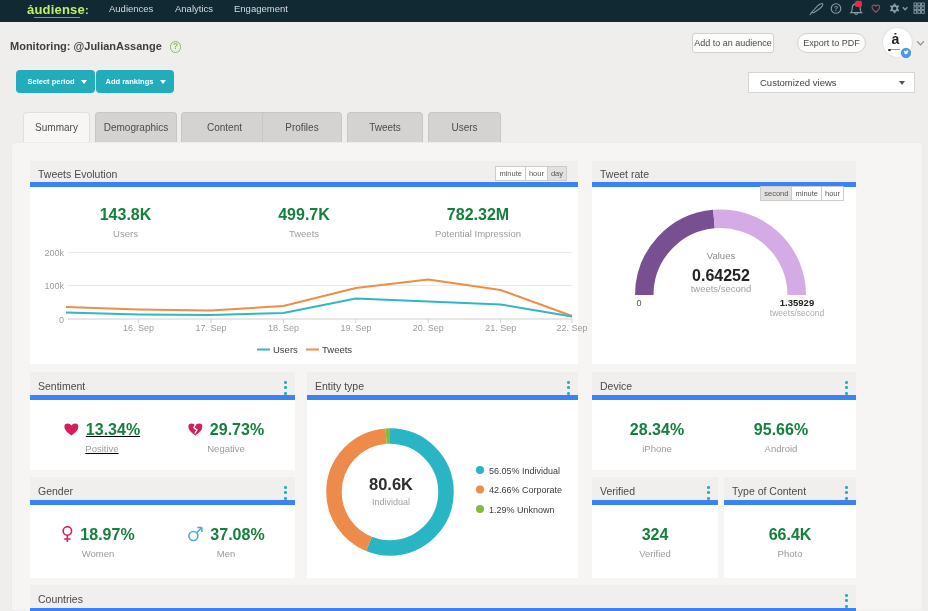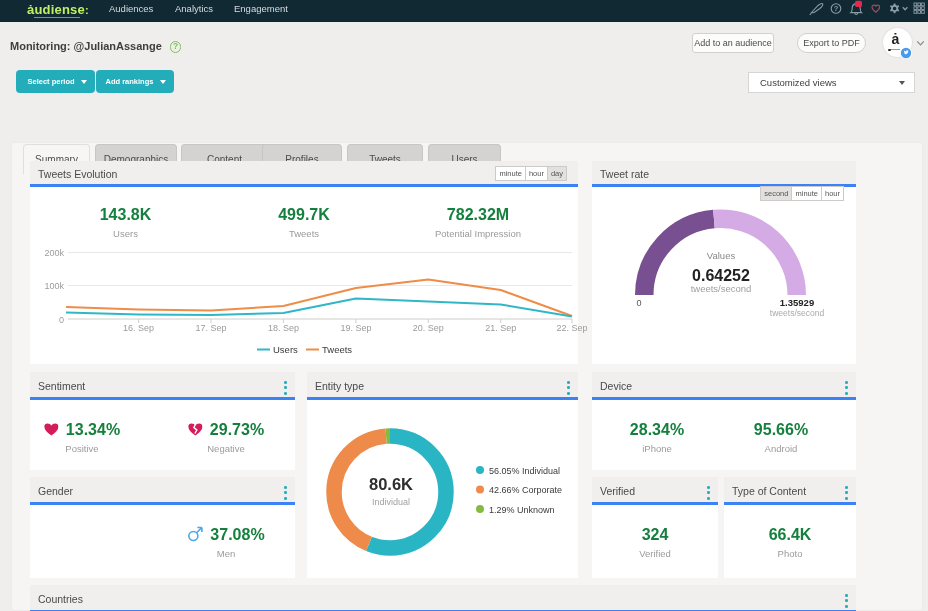--- a/index.html
+++ b/index.html
@@ -12,25 +12,25 @@
 
 #montitle { position:absolute; left:10px; top:40px; font-size:11px; font-weight:bold; color:#3e3e3e; }
 .qmark { display:inline-block; width:11.5px; height:11.5px; border:1.5px solid #7cc35b; border-radius:50%; color:#7cc35b; font-size:8.5px; font-weight:bold; text-align:center; line-height:9.5px; vertical-align:1px; margin-left:5px; }
 .topbtn { position:absolute; top:33px; height:20px; background:#fcfcfb; border:1px solid #d2d1cf; border-radius:3px; font-size:9px; color:#4a4a4a; text-align:center; line-height:18px; white-space:nowrap; }
 
 .tealbtn { position:absolute; top:70px; height:23px; background:#23adbb; border-radius:4px; color:#fff; font-size:7.5px; font-weight:bold; text-align:left; line-height:23px; white-space:nowrap; }
 .caret { position:absolute; right:8px; top:10px; width:0; height:0; border-left:3.5px solid transparent; border-right:3.5px solid transparent; border-top:4px solid #fff; }
 #custview { position:absolute; left:748px; top:72px; width:167px; height:21px; background:#fff; border:1px solid #d6d5d3; font-size:9.5px; color:#3e3e3e; line-height:19px; padding-left:11px; }
 .caretd { position:absolute; right:9px; top:8px; width:0; height:0; border-left:3.5px solid transparent; border-right:3.5px solid transparent; border-top:4px solid #555; }
 
-.tab { position:absolute; top:112px; height:30px; border-radius:4px 4px 0 0; font-size:10px; color:#4c4c4c; text-align:center; line-height:30px; background:#d4d3d1; border:1px solid #c7c6c4; border-bottom:none;margin-top:32px; }
+.tab { position:absolute; top:112px; height:30px; border-radius:4px 4px 0 0; font-size:10px; color:#4c4c4c; text-align:center; line-height:30px; background:#d4d3d1; border:1px solid #c7c6c4; border-bottom:none; }
 .tab.active { background:#f7f6f4; border:1px solid #e0dfdd; border-bottom:none; }
 
 .card { position:absolute; background:#fff; }
-.chead { position:absolute; left:0; top:0; width:100%; height:28px; background:#f0efed; border-bottom:3px solid #3b82f6; font-size:10.5px; color:#4a4a4a; line-height:28px; padding-left:8px; }
+.chead { position:absolute; left:0; top:0; width:100%; height:28px; background:#f0efed; border-bottom:5px solid #3b82f6; font-size:10.5px; color:#4a4a4a; line-height:28px; padding-left:8px; }
 .chead26 { height:26px; line-height:26px; }
 .dots { position:absolute; right:8px; top:9px; width:3px; }
 .dots span { display:block; width:2.6px; height:2.6px; border-radius:50%; background:#2aaebc; margin-bottom:2.9px; }
 .tgl { position:absolute; top:5px; height:15px; display:flex; }
 .tgl div { height:15px; border:1px solid #cccbc9; background:#fff; font-size:7.5px; color:#555; line-height:13px; padding:0 3px; margin-left:-1px; }
 .tgl div.sel { background:#e2e1df; }
 
 .statnum { font-size:16px; font-weight:bold; color:#15803d; }
 .statlab { font-size:9.5px; color:#9b9b9b; margin-top:4px; }
 .grp { position:absolute; text-align:center; transform:translateX(-50%); white-space:nowrap; }
@@ -178,21 +178,21 @@
     </g>
   </svg>
 </div>
 
 <div class="card" style="left:30px; top:372px; width:265px; height:98px;">
   <div class="chead">Sentiment<div class="dots">
         <span></span>
         <span></span>
         <span></span>
       </div></div>
-  <div class="grp" style="left:52px; top:49px;">
+  <div class="grp" style="left:72px; top:49px;text-decoration:underline;">
     <div><svg width="15" height="13" viewBox="0 0 15 13" style="vertical-align:-1px;margin-right:7px;">
           <path d="M7.5 12.5 Q0.5 8 0.5 3.8 Q0.5 0.5 3.8 0.5 Q6.3 0.5 7.5 2.6 Q8.7 0.5 11.2 0.5 Q14.5 0.5 14.5 3.8 Q14.5 8 7.5 12.5 z" fill="#d41d5c"></path>
         </svg><span class="statnum">13.34%</span></div>
     <div class="statlab">Positive</div>
   </div>
   <div class="grp" style="left:196px; top:49px;">
     <div><svg width="15" height="13" viewBox="0 0 15 13" style="vertical-align:-1px;margin-right:7px;">
           <path d="M7.5 12.5 Q0.5 8 0.5 3.8 Q0.5 0.5 3.8 0.5 Q6.3 0.5 7.5 2.6 Q8.7 0.5 11.2 0.5 Q14.5 0.5 14.5 3.8 Q14.5 8 7.5 12.5 z" fill="#d41d5c"></path>
           <path d="M7.5 1.5 L6 4.5 L9 7 L7 10.5" stroke="#fff" stroke-width="1.4" fill="none"></path>
         </svg><span class="statnum">29.73%</span></div>
@@ -240,20 +240,27 @@
       <div class="statlab">Android</div>
     </div>
 </div>
 
 <div class="card" style="left:30px; top:477px; width:265px; height:101px;">
   <div class="chead">Gender<div class="dots">
         <span></span>
         <span></span>
         <span></span>
       </div></div>
+  <div class="grp" style="left:68px; top:49px;">
+    <div><svg width="12" height="17" viewBox="0 0 12 17" style="vertical-align:-3px;margin-right:7px;">
+          <circle cx="6" cy="5" r="4.2" fill="none" stroke="#d41d5c" stroke-width="1.6"></circle>
+          <path d="M6 9.2 V16 M2.8 13 h6.4" stroke="#d41d5c" stroke-width="1.6" fill="none"></path>
+        </svg><span class="statnum">18.97%</span></div>
+    <div class="statlab">Women</div>
+  </div>
   <div class="grp" style="left:196px; top:49px;">
     <div><svg width="16" height="16" viewBox="0 0 16 16" style="vertical-align:-2px;margin-right:7px;">
           <circle cx="6" cy="10" r="4.5" fill="none" stroke="#47a8ea" stroke-width="1.6"></circle>
           <path d="M9.5 6.5 L14.5 1.5 M14.5 1.5 h-4.5 M14.5 1.5 v4.5" stroke="#47a8ea" stroke-width="1.6" fill="none"></path>
         </svg><span class="statnum">37.08%</span></div>
     <div class="statlab">Men</div>
   </div>
 </div>
 
 <div class="card" style="left:592px; top:477px; width:126px; height:101px;">

